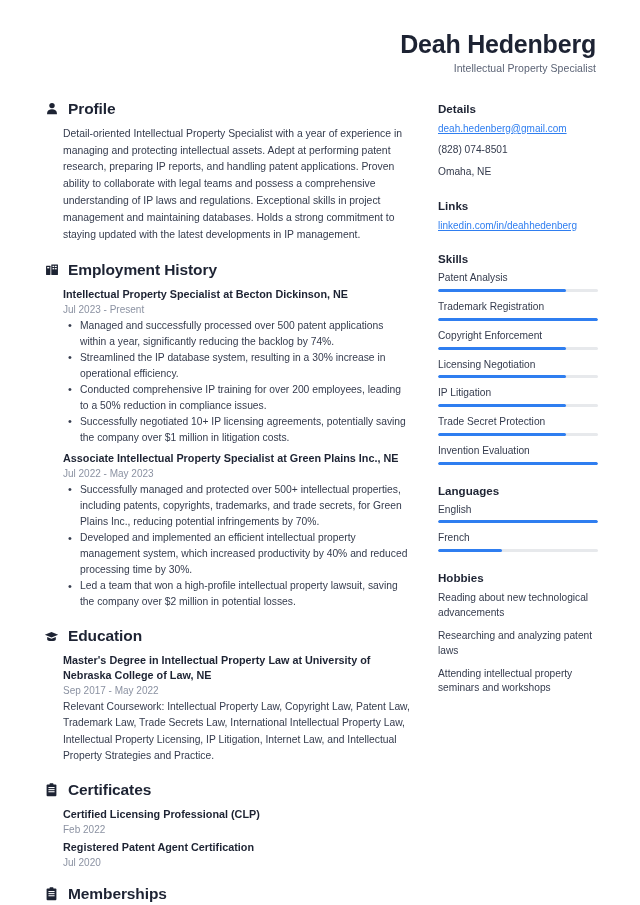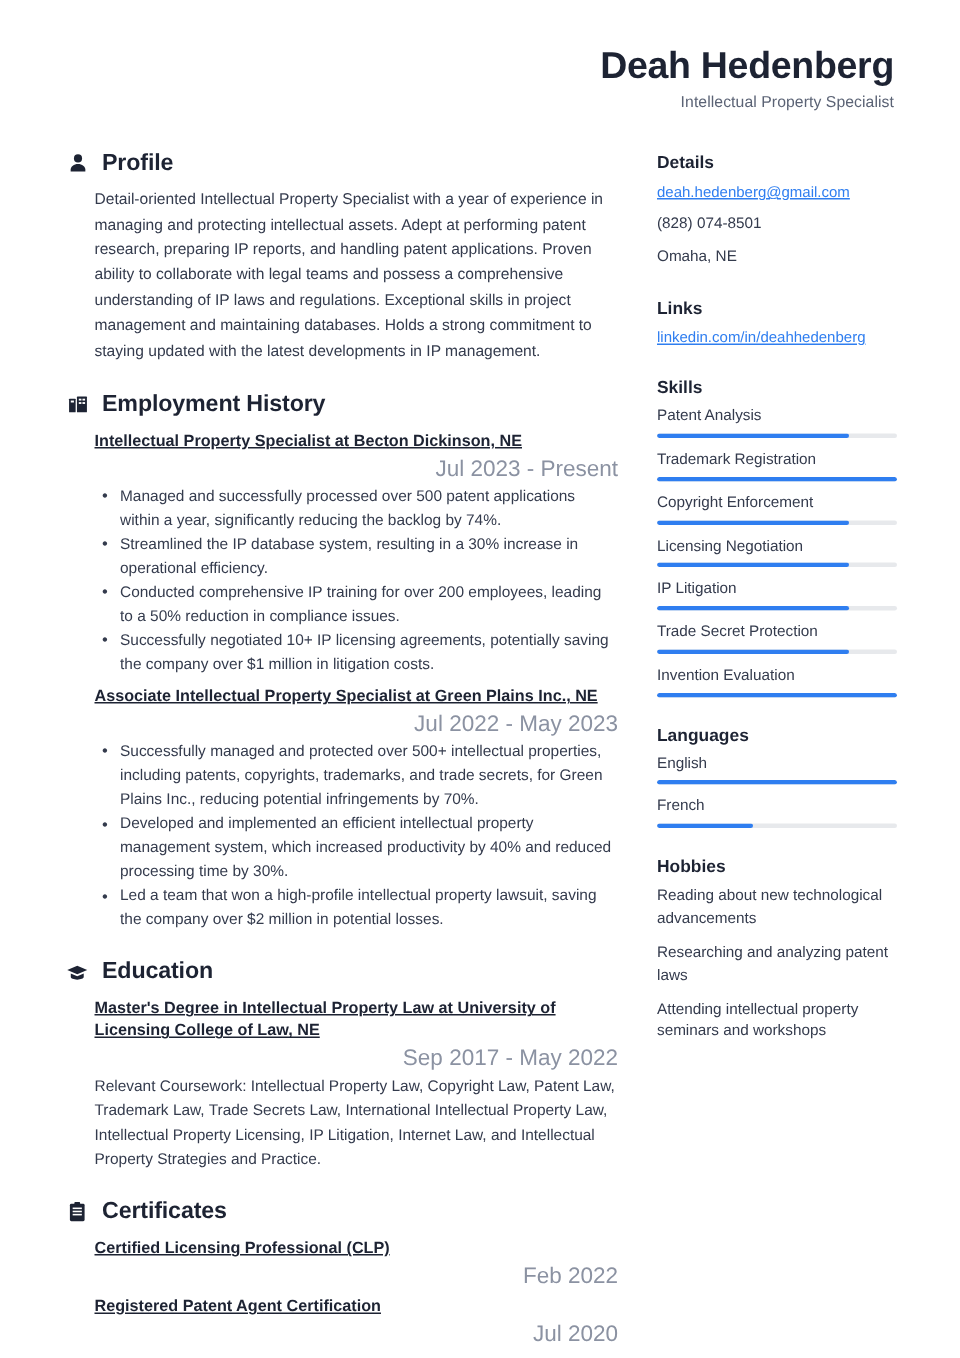--- a/index.html
+++ b/index.html
@@ -87,29 +87,27 @@
 
   
   .entry { margin-bottom: 5px; }
   .entry:last-child { margin-bottom: 0; }
 
   .entry-title {
     font-size: 10.8px;
     font-weight: bold;
     color: #1d2333;
     line-height: 1.38;
-    text-decoration: underline;
   }
 
   .entry-date {
-    font-size: 15px;
+    font-size: 10px;
     color: #8b92a2;
     margin-top: 2px;
     margin-bottom: 3px;
-    text-align: right;
   }
 
   .entry-desc {
     font-size: 10.3px;
     line-height: 1.58;
     color: #343b4d;
     margin-top: 2px;
   }
 
   ul.bullets {
@@ -273,21 +271,21 @@
           <span class="sec-icon">
             <svg width="15" height="15" viewBox="0 0 16 16" fill="#1d2333">
               <path d="M8 3.1 0.9 6.1 8 9.1l7.1-3z"></path>
               <path d="M3.4 8.6v2.5c0 1 2.1 1.8 4.6 1.8s4.6-.8 4.6-1.8V8.6L8 10.5z"></path>
             </svg>
           </span>
           <span class="section-title">Education</span>
         </div>
         <div class="section-body">
           <div class="entry">
-            <div class="entry-title">Master's Degree in Intellectual Property Law at University of Licensing College of Law, NE</div>
+            <div class="entry-title">Master's Degree in Intellectual Property Law at University of Nebraska College of Law, NE</div>
             <div class="entry-date">Sep 2017 - May 2022</div>
             <div class="entry-desc">Relevant Coursework: Intellectual Property Law, Copyright Law, Patent Law, Trademark Law, Trade Secrets Law, International Intellectual Property Law, Intellectual Property Licensing, IP Litigation, Internet Law, and Intellectual Property Strategies and Practice.</div>
           </div>
         </div>
       </div>
 
       <div class="section">
         <div class="section-head">
           <span class="sec-icon">
             <svg width="13" height="14" viewBox="0 0 14 16" fill="#1d2333">

